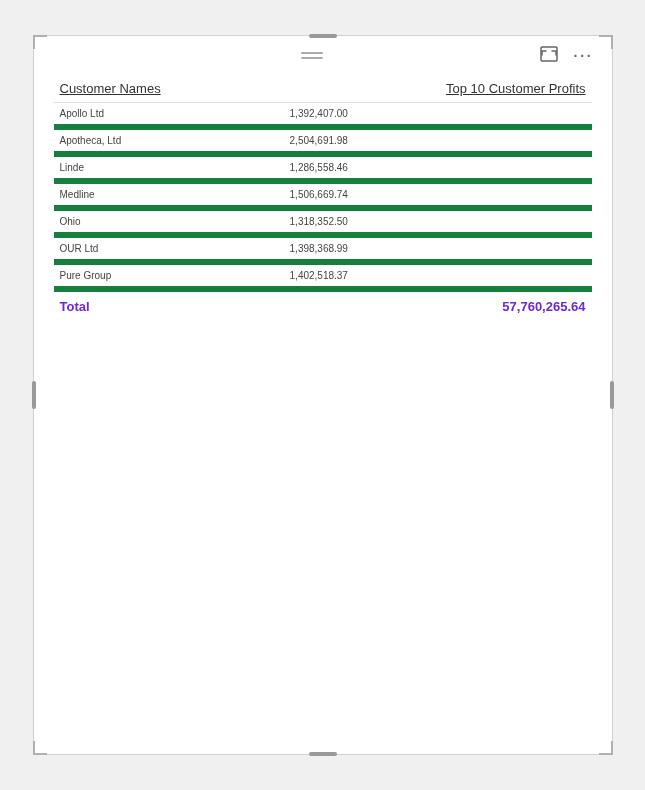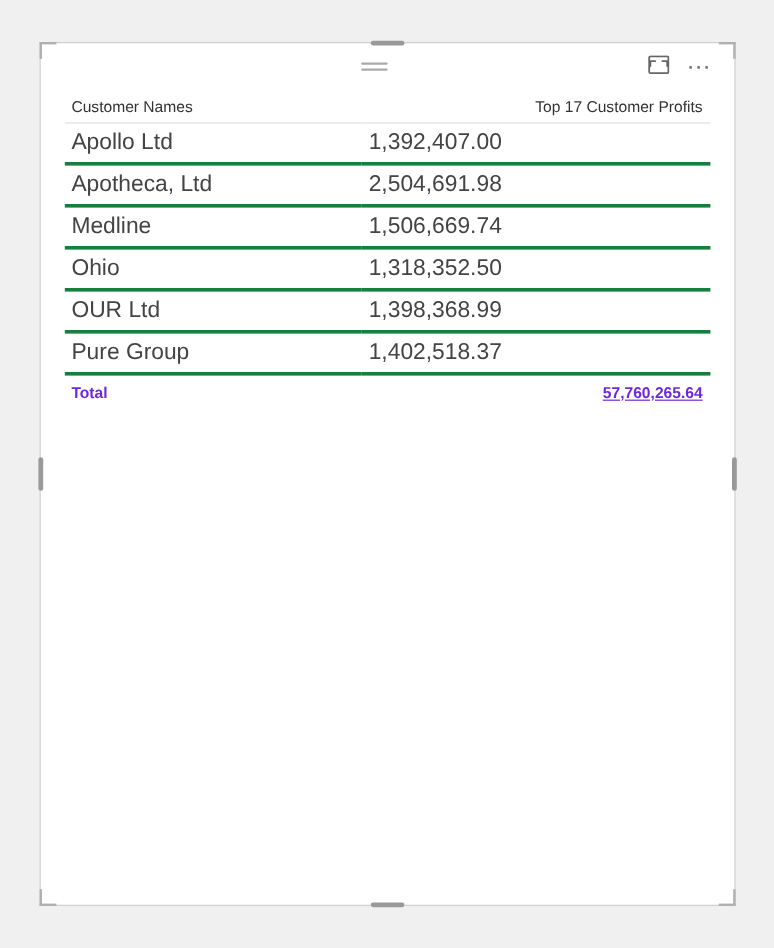--- a/index.html
+++ b/index.html
@@ -112,48 +112,48 @@
       font-size: 13px;
     }
 
     thead tr th {
       text-align: left;
       padding: 4px 6px 6px 6px;
       font-weight: 400;
       color: #333;
       font-size: 13px;
       border-bottom: 1px solid #e0e0e0;
+      text-decoration: underline;
     }
 
     thead tr th:last-child {
       text-align: right;
     }
 
     tbody tr td {
       padding: 5px 6px;
       color: #444;
-      font-size: 19px;
-      border-bottom: 3px solid #15803d;
+      font-size: 10px;
+      border-bottom: 6px solid #15803d;
     }
 
     tbody tr td:last-child {
       text-align: left;
     }
 
     tfoot tr td {
       padding: 7px 6px 4px 6px;
       font-weight: 700;
       color: #6d28d9;
       font-size: 13px;
       border-top: 1px solid #ccc;
     }
 
     tfoot tr td:last-child {
       text-align: right;
-      text-decoration: underline;
     }
 
     .more-dots {
       letter-spacing: 2px;
       font-weight: bold;
       color: #666;
     }
   </style>
 </head>
 <body>
@@ -188,31 +188,35 @@
       </span>
       <span class="more-btn more-dots">···</span>
     </div>
   </div>
 
   <div class="table-container">
     <table>
       <thead>
         <tr>
           <th>Customer Names</th>
-          <th>Top 17 Customer Profits</th>
+          <th>Top 10 Customer Profits</th>
         </tr>
       </thead>
       <tbody id="table-body">
       <tr>
             <td>Apollo Ltd</td>
             <td>1,392,407.00</td>
           </tr>
           <tr>
             <td>Apotheca, Ltd</td>
             <td>2,504,691.98</td>
+          </tr>
+          <tr>
+            <td>Linde</td>
+            <td>1,286,558.46</td>
           </tr>
           <tr>
             <td>Medline</td>
             <td>1,506,669.74</td>
           </tr>
           <tr>
             <td>Ohio</td>
             <td>1,318,352.50</td>
           </tr>
           <tr>

